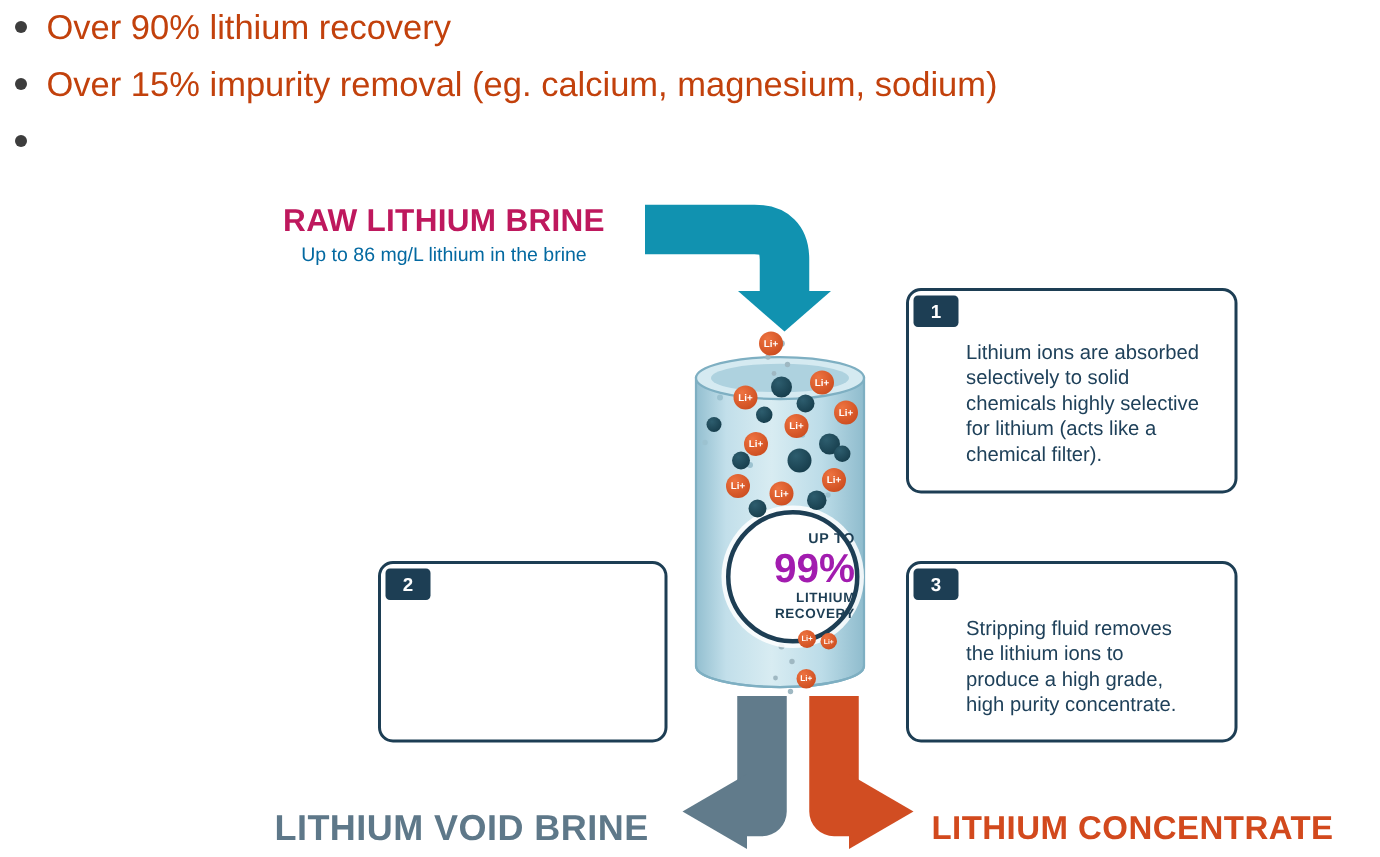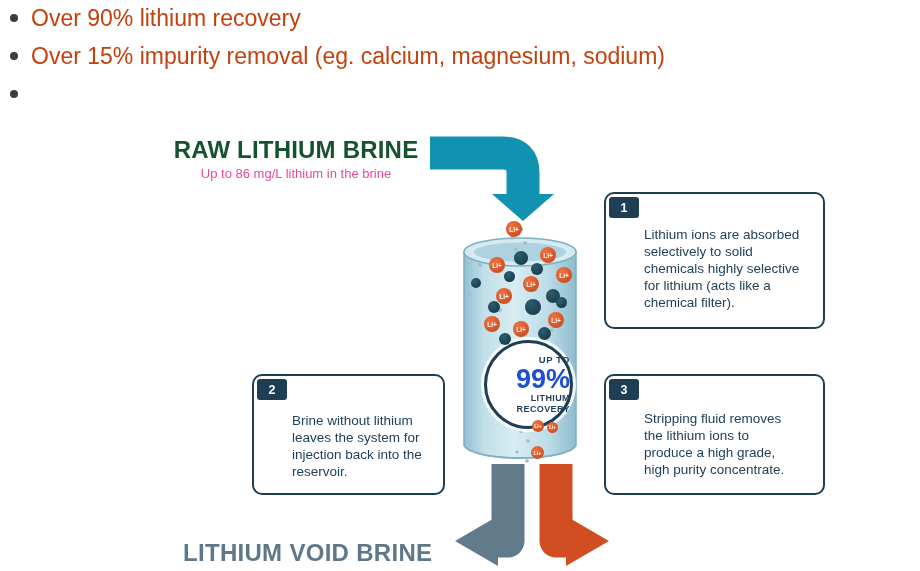--- a/index.html
+++ b/index.html
@@ -13,22 +13,22 @@
   .bullets { position:absolute; left:8px; top:2px; }
   .bullet-row { display:flex; align-items:flex-start; height:38px; }
   .bullet-dot {
     width:8px; height:8px; border-radius:50%; background:#3d3d3d;
     margin:12px 13px 0 2px; flex:0 0 auto;
   }
   .bullet-text { font-size:23px; color:#c2410c; line-height:32px; }
 
   
   .raw-label { position:absolute; left:168px; top:136px; width:256px; text-align:center; z-index:5; }
-  .raw-title { color:#14532d; font-weight:bold; font-size:24px; letter-spacing:0.2px; }
-  .raw-sub   { color:#ec4899; font-size:13px; margin-top:2px; }
+  .raw-title { color:#be185d; font-weight:bold; font-size:21px; letter-spacing:0.2px; }
+  .raw-sub   { color:#0369a1; font-size:13px; margin-top:2px; }
 
   .void-label {
     position:absolute; left:183px; top:539px; color:#5e7889; font-weight:bold;
     font-size:24px; letter-spacing:0.3px; white-space:nowrap; z-index:5;
   }
   .conc-label {
     position:absolute; left:621px; top:539px; color:#d2491d; font-weight:bold;
     font-size:22px; letter-spacing:0.3px; white-space:nowrap; z-index:5;
   }
 
@@ -36,21 +36,21 @@
   .art { position:absolute; left:0; top:0; z-index:1; }
 
   
   .badge {
     position:absolute; left:484px; top:340px; width:89px; height:89px;
     background:#ffffff; border:3px solid #1d3e54; border-radius:50%;
     display:flex; flex-direction:column; align-items:flex-end; justify-content:center;
     z-index:3; text-align:center; box-shadow:0 0 0 3px rgba(255,255,255,0.85);
   }
   .badge .b-top  { font-size:9.5px; font-weight:bold; color:#1d3e54; letter-spacing:0.5px; }
-  .badge .b-val  { font-size:27px; font-weight:bold; color:#1d4ed8; line-height:28px; }
+  .badge .b-val  { font-size:27px; font-weight:bold; color:#a21caf; line-height:28px; }
   .badge .b-sm   { font-size:9px;  font-weight:bold; color:#1d3e54; letter-spacing:0.4px; line-height:11px; }
 
   
   .ion-o, .ion-d {
     position:absolute; border-radius:50%; z-index:4;
     display:flex; align-items:center; justify-content:center;
   }
   .ion-o {
     background:radial-gradient(circle at 35% 30%, #ee7340, #c44317);
     color:#ffffff; font-weight:bold; font-size:6.5px;
@@ -184,22 +184,22 @@
   <div class="ion-d" style="left:538px;top:327px;width:13px;height:13px"></div>
   <div class="ion-d" style="left:499px;top:333px;width:12px;height:12px"></div>
   <div class="ion-d" style="left:471px;top:278px;width:10px;height:10px"></div>
 
   <div class="callout c1">
     <span class="num-tab">1</span>
     <div class="callout-text">Lithium ions are absorbed selectively to solid chemicals highly selective for lithium (acts like a chemical filter).</div>
   </div>
   <div class="callout c2">
     <span class="num-tab">2</span>
-    <div class="callout-text">Brine without lithium leaves the system for injection back into the reservoir.</div>
   </div>
   <div class="callout c3">
     <span class="num-tab">3</span>
     <div class="callout-text">Stripping fluid removes the lithium ions to produce a high grade, high purity concentrate.</div>
   </div>
 
   <div class="void-label">LITHIUM VOID BRINE</div>
+  <div class="conc-label">LITHIUM CONCENTRATE</div>
 
 </div>
 
 </body></html>

